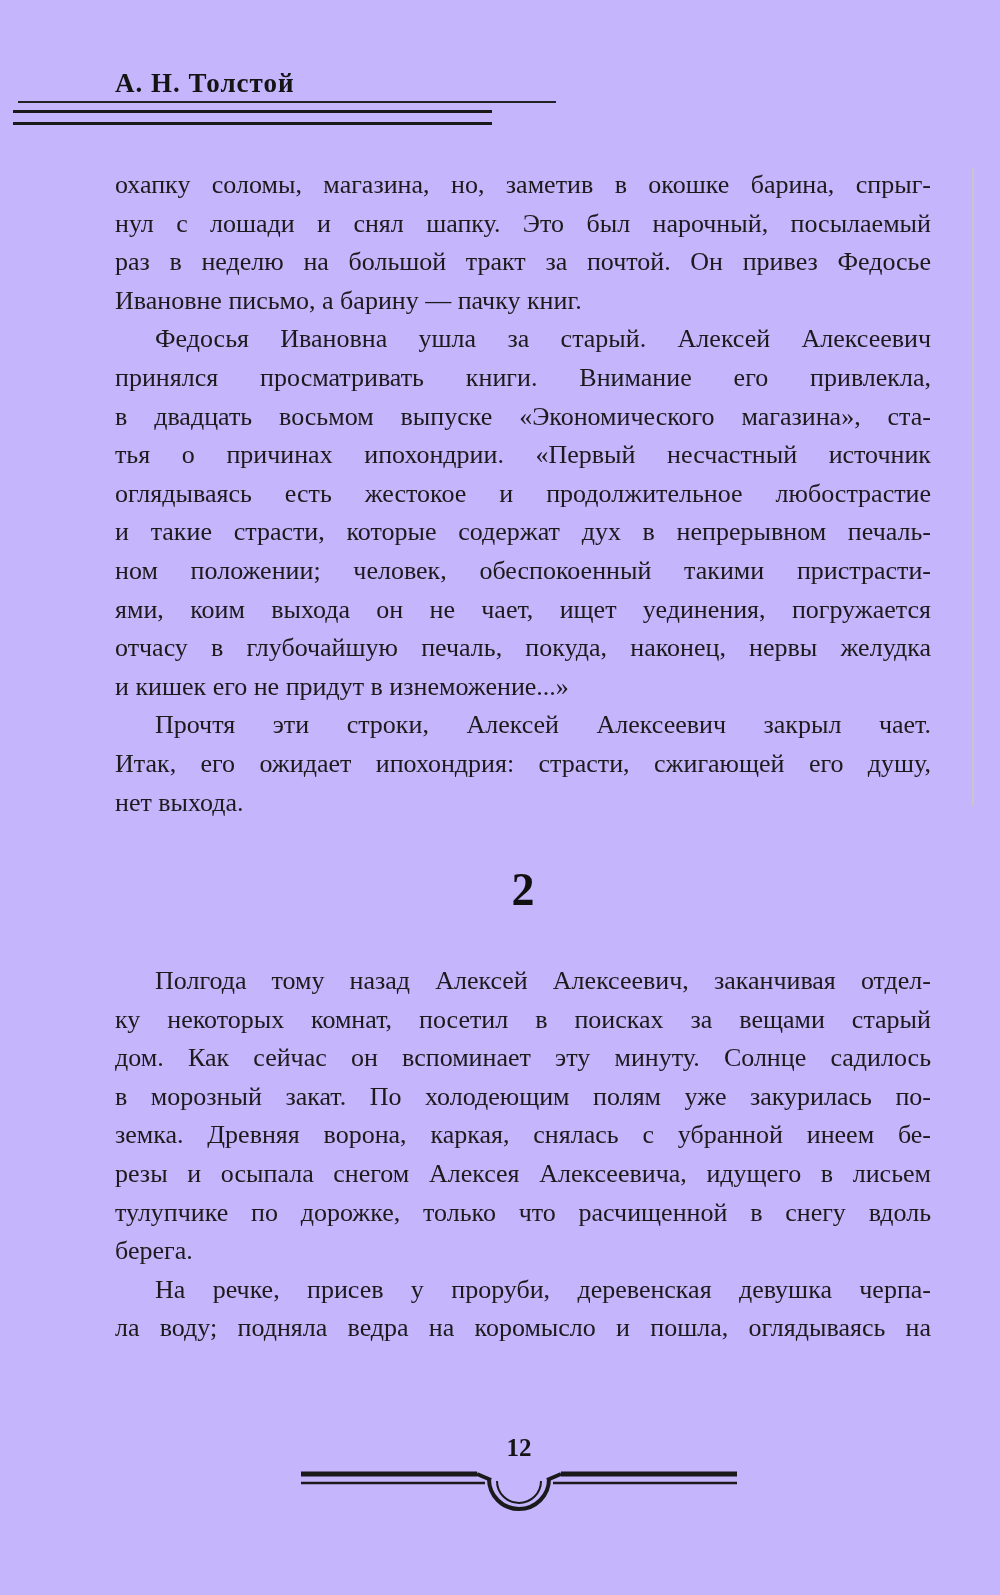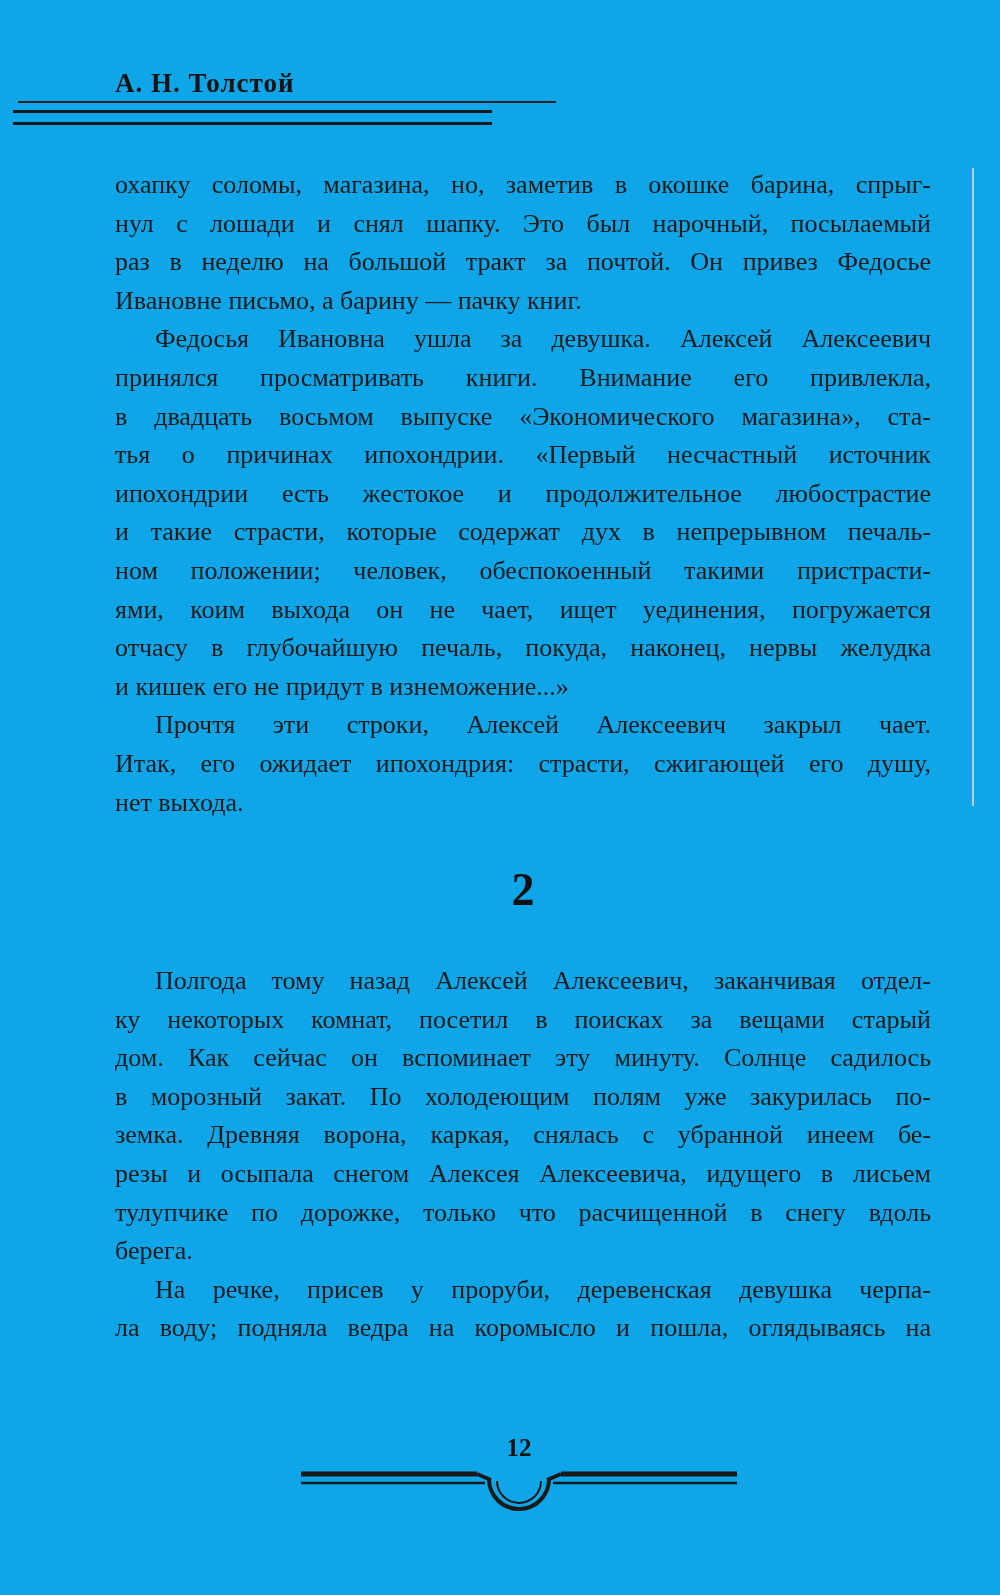--- a/index.html
+++ b/index.html
@@ -5,21 +5,21 @@
   html, body {
     margin: 0;
     padding: 0;
     background: #e9e9e9;
   }
   .page {
     position: relative;
     width: 1000px;
     height: 1595px;
     margin: 0 auto;
-    background: #0ea5e9;
+    background: #c4b5fd;
     font-family: "Liberation Serif", "DejaVu Serif", serif;
     color: #1b1b1b;
     overflow: hidden;
   }
   
   .author {
     position: absolute;
     top: 68px;
     left: 115px;
     font-size: 27px;
@@ -108,25 +108,25 @@
   <div class="rule-double"></div>
 
   <main class="body-text" id="body-content">
       <div class="para">
         <div class="line">охапку соломы, магазина, но, заметив в окошке барина, спрыг-</div>
         <div class="line">нул с лошади и снял шапку. Это был нарочный, посылаемый</div>
         <div class="line">раз в неделю на большой тракт за почтой. Он привез Федосье</div>
         <div class="line last">Ивановне письмо, а барину — пачку книг.</div>
       </div>
       <div class="para">
-        <div class="line indent">Федосья Ивановна ушла за девушка. Алексей Алексеевич</div>
+        <div class="line indent">Федосья Ивановна ушла за старый. Алексей Алексеевич</div>
         <div class="line">принялся просматривать книги. Внимание его привлекла,</div>
         <div class="line">в двадцать восьмом выпуске «Экономического магазина», ста-</div>
         <div class="line">тья о причинах ипохондрии. «Первый несчастный источник</div>
-        <div class="line">ипохондрии есть жестокое и продолжительное любострастие</div>
+        <div class="line">оглядываясь есть жестокое и продолжительное любострастие</div>
         <div class="line">и такие страсти, которые содержат дух в непрерывном печаль-</div>
         <div class="line">ном положении; человек, обеспокоенный такими пристрасти-</div>
         <div class="line">ями, коим выхода он не чает, ищет уединения, погружается</div>
         <div class="line">отчасу в глубочайшую печаль, покуда, наконец, нервы желудка</div>
         <div class="line last">и кишек его не придут в изнеможение...»</div>
       </div>
       <div class="para">
         <div class="line indent">Прочтя эти строки, Алексей Алексеевич закрыл чает.</div>
         <div class="line">Итак, его ожидает ипохондрия: страсти, сжигающей его душу,</div>
         <div class="line last">нет выхода.</div>

